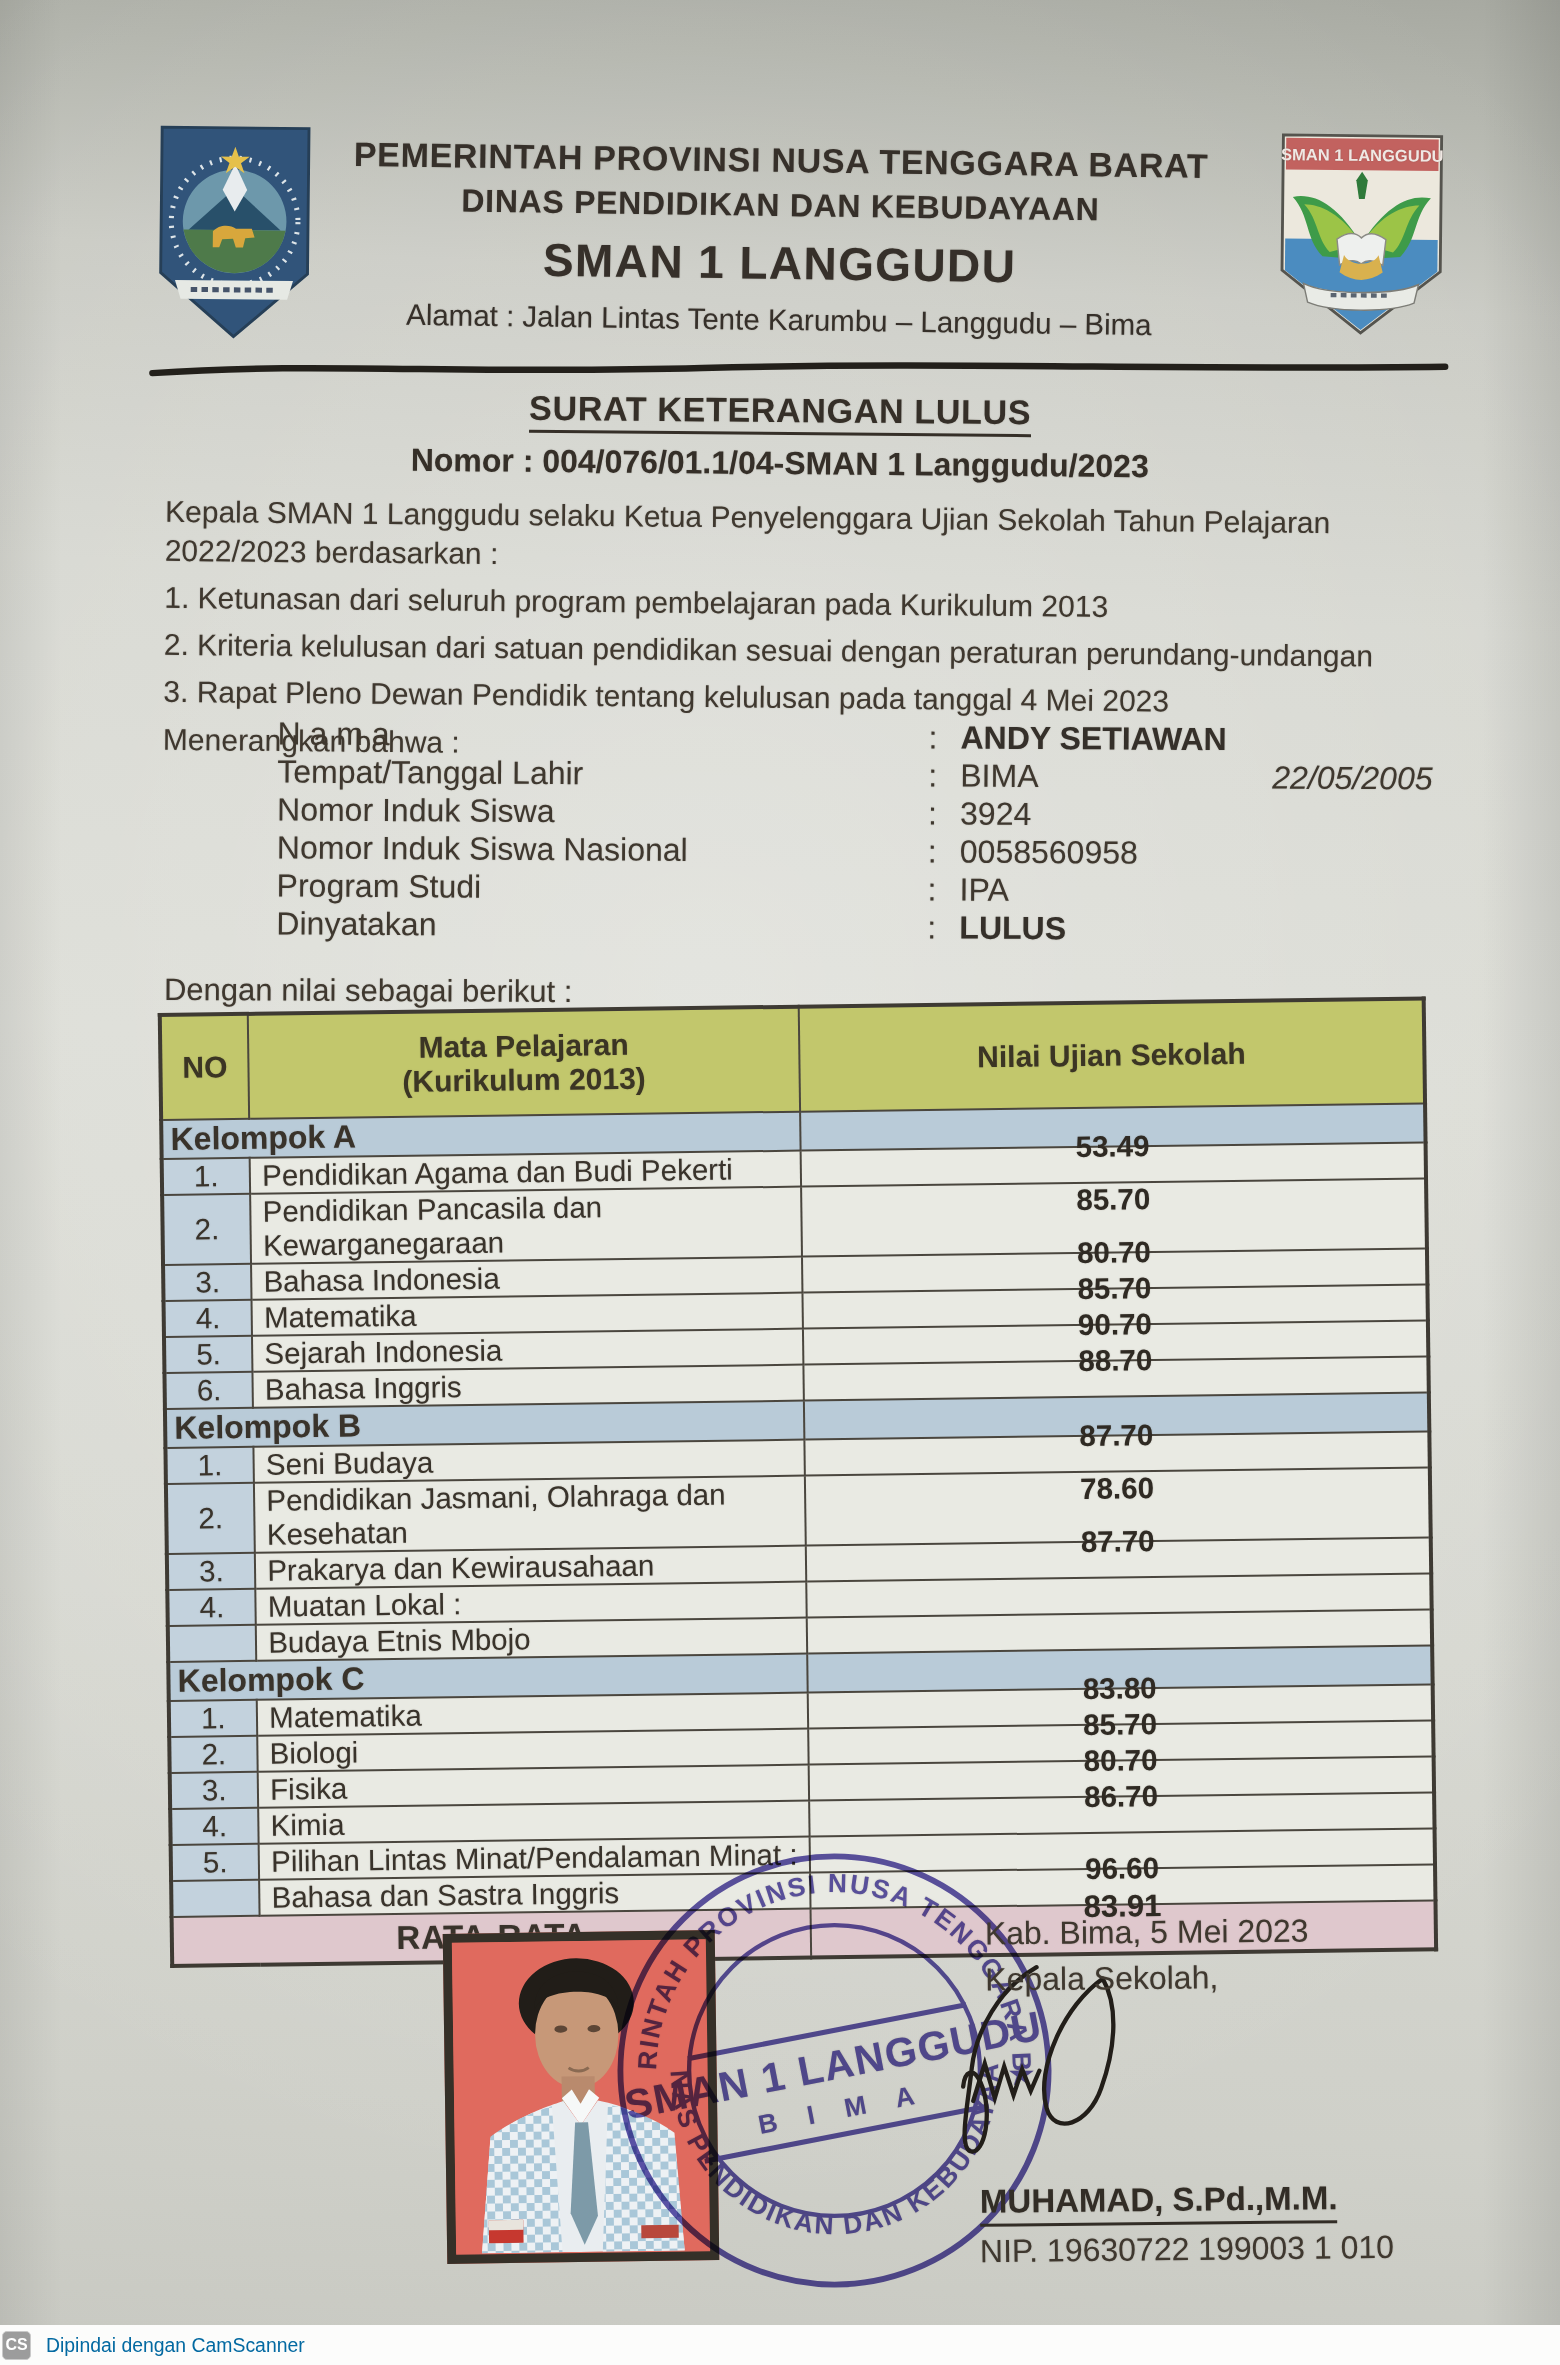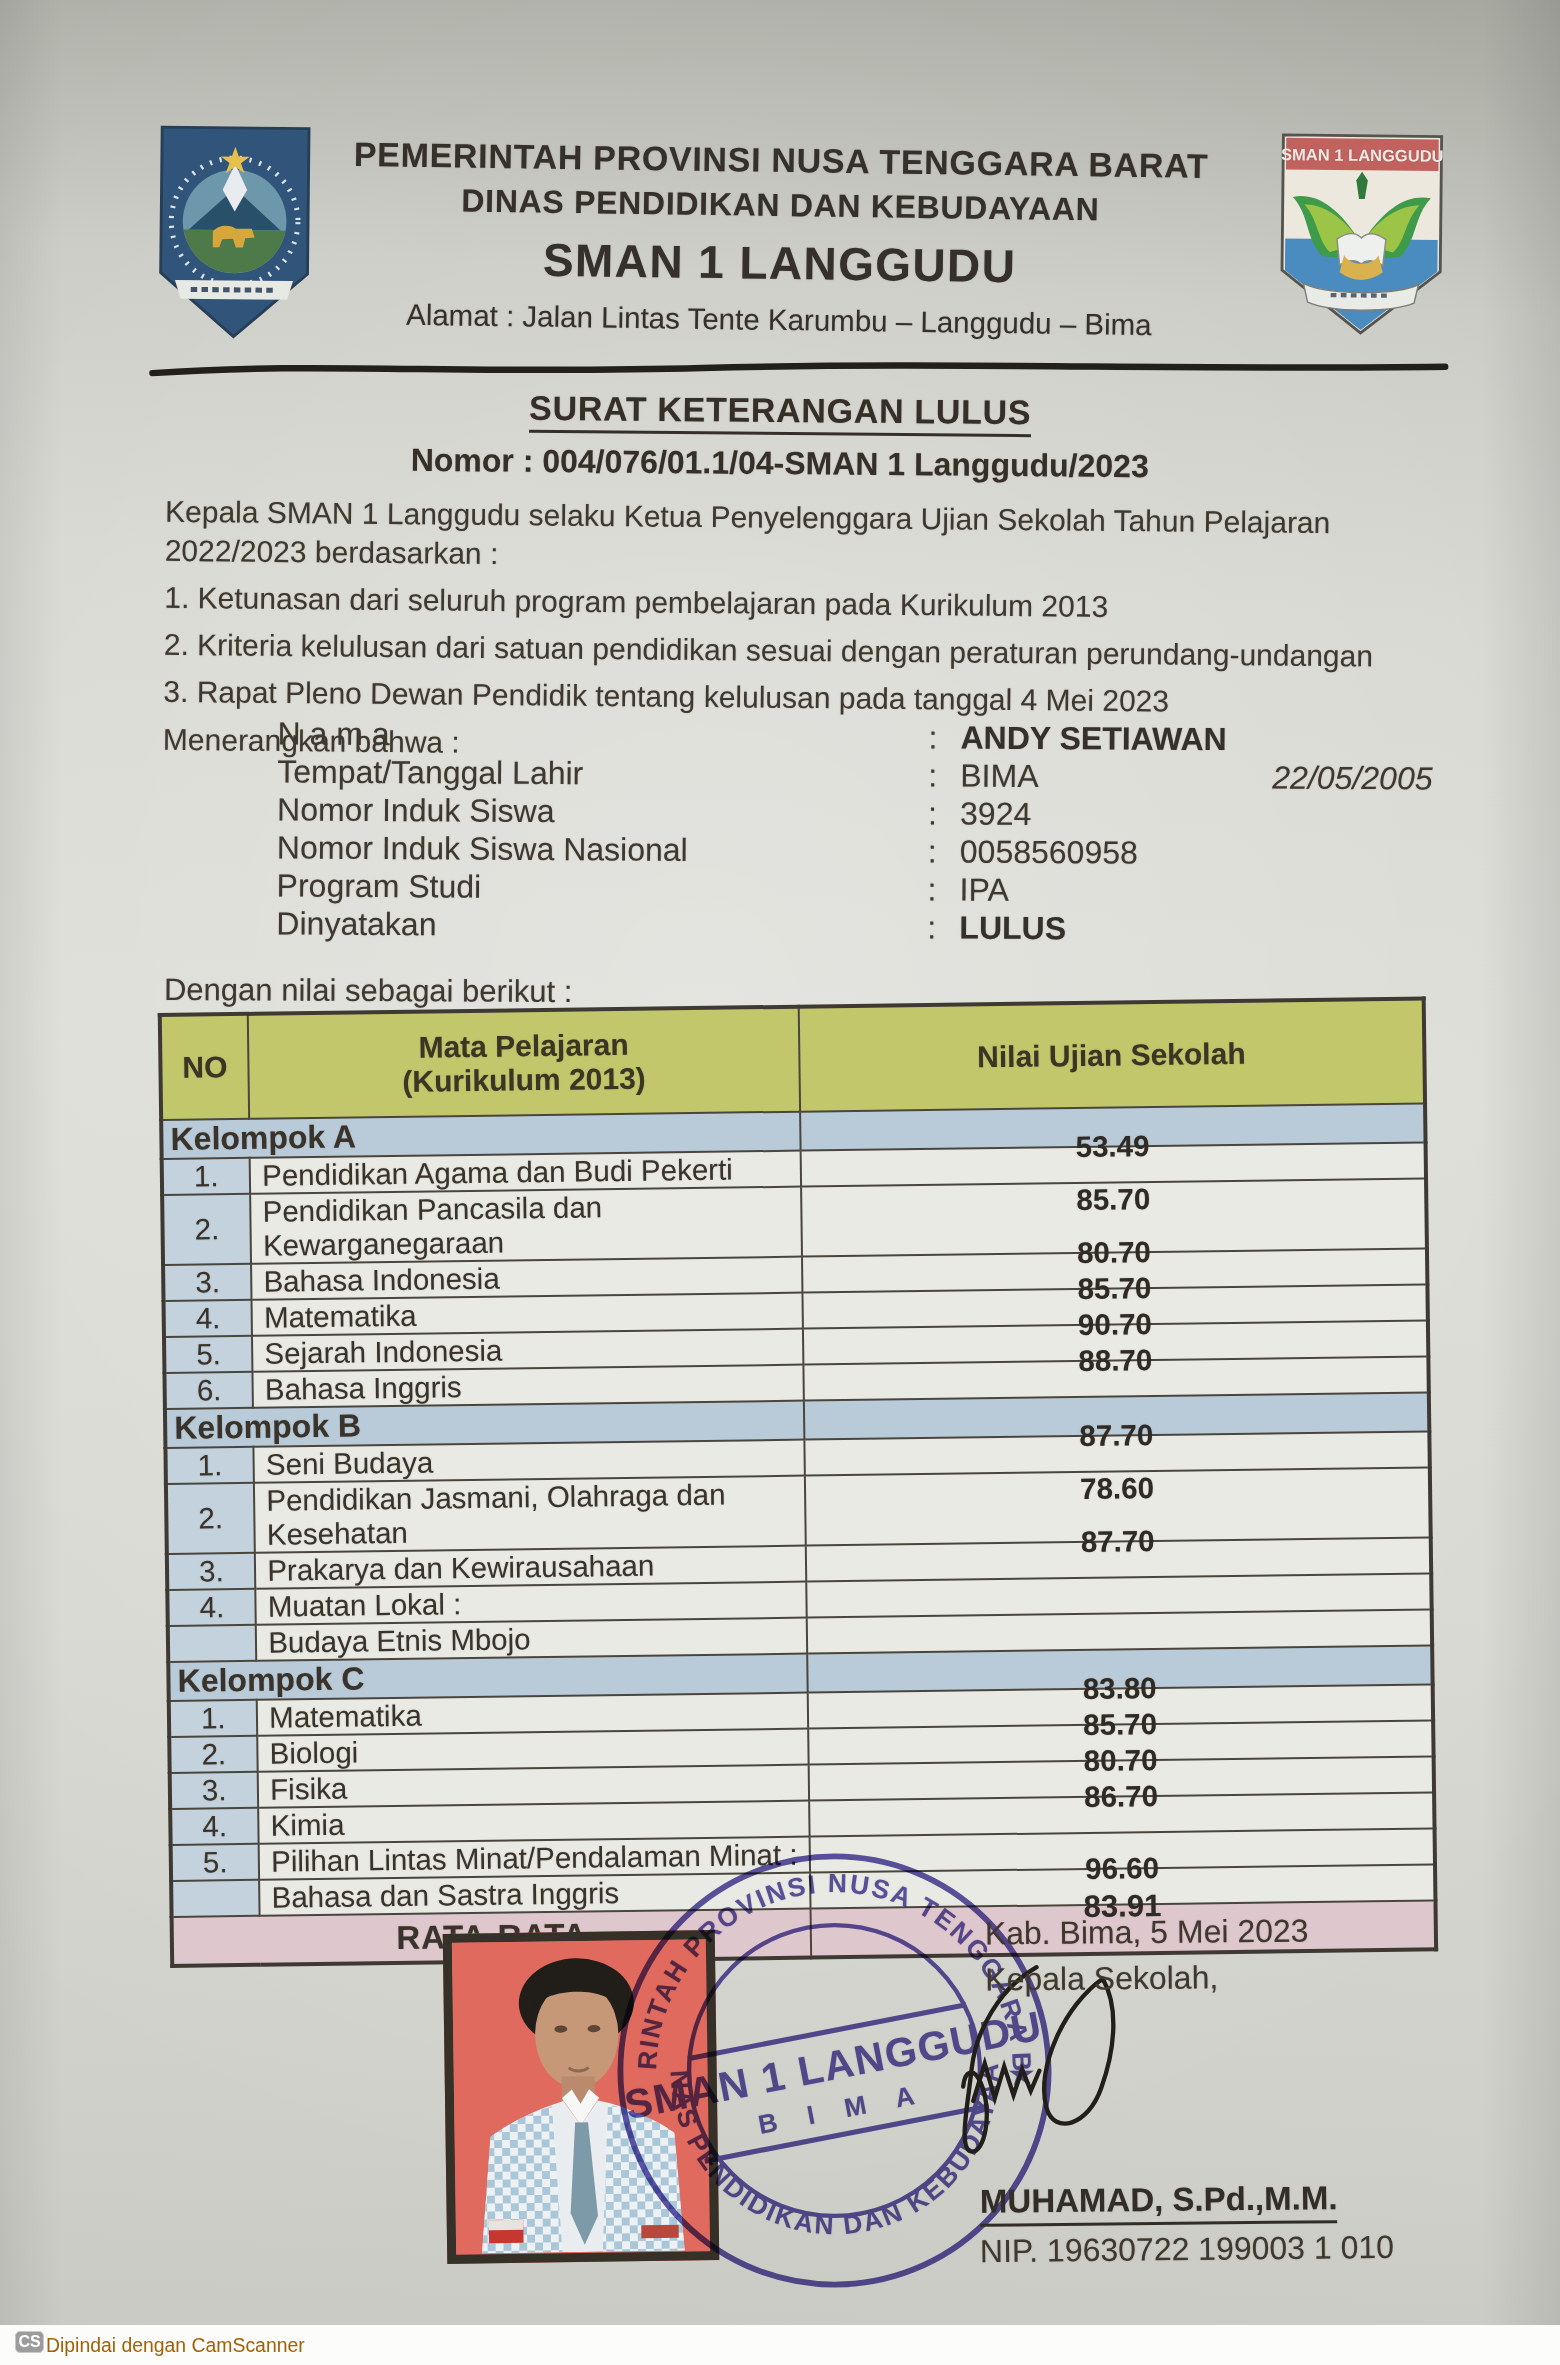--- a/index.html
+++ b/index.html
@@ -65,23 +65,23 @@
   
   .photo { left:445px; top:1932px; width:272px; height:330px; border:9.4px solid #353028; transform:rotate(-.8deg); background:#e06a5e; }
   .stamp { left:608px; top:1844px; width:453px; height:453px; opacity:.88; mix-blend-mode:multiply; }
   .sig   { left:792px; top:1937px; width:374px; height:302px; }
   .sig-top  { left:985px; top:1909px; font-size:32px; line-height:1.45; transform:rotate(-.5deg); }
   .sig-name { left:980px; top:2181px; font-size:33px; font-weight:bold; color:#322d26; border-bottom:3.6px solid #322d26; padding-bottom:2.9px; transform:rotate(-.6deg); }
   .sig-nip  { left:980px; top:2231px; font-size:32px; transform:rotate(-.6deg); }
 
   
   .scan-strip { left:0; top:2325px; width:1560px; height:40px; background:#fcfcfb; text-shadow:none; }
-  .cs-icon { position:absolute; left:15px; top:5.8px; width:29px; height:22px; background:#9c9c9c; border-radius:5px;
+  .cs-icon { position:absolute; left:2px; top:5.8px; width:29px; height:29px; background:#9c9c9c; border-radius:5px;
              color:#fff; font-weight:bold; font-size:16px; display:flex; align-items:center; justify-content:center; border:1.4px solid #c9c9c9; }
-  .scan-text { position:absolute; left:46px; top:9.4px; font-size:19.4px; color:#a16207; }
+  .scan-text { position:absolute; left:46px; top:9.4px; font-size:19.4px; color:#0369a1; }
 </style>
 </head>
 <body>
 
 <div class="page">
 
   <div class="abs logo-l">
     <svg width="167" height="222" viewBox="0 0 232 308">
       <path d="M 14,8 H 218 V 210 L 116,298 L 14,210 Z" fill="#31547a" stroke="#263f57" stroke-width="4"></path>
       <circle cx="116" cy="138" r="88" fill="none" stroke="#dde4e8" stroke-width="7" stroke-dasharray="3 11"></circle>

